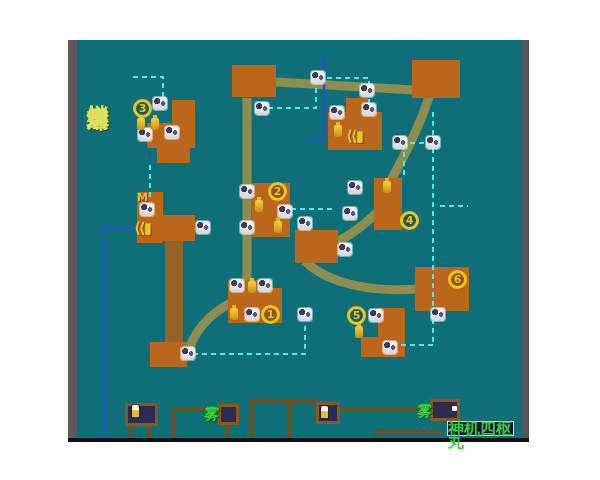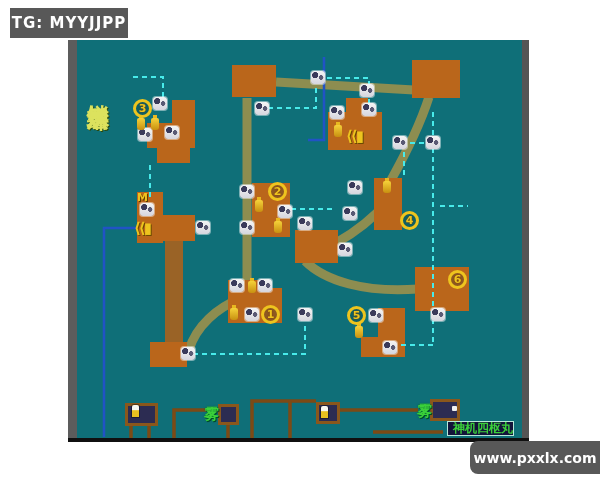--- a/index.html
+++ b/index.html
@@ -24,22 +24,22 @@
       color:#fff;font-weight:bold;font-size:15px;letter-spacing:1px;
       display:flex;align-items:center;justify-content:center;}
   .watermark{position:absolute;left:470px;top:441px;width:130px;height:33px;background:#585858;
       border-radius:8px 0 0 8px;color:#fff;font-weight:bold;font-size:14px;
       display:flex;align-items:center;justify-content:center;}
   
   .money-label{position:absolute;left:191px;top:104px;width:62px;height:19px;background:#b8c95f;
       border:1px solid #f0f0e0;color:#15163c;font-weight:bold;font-size:12px;line-height:18px;
       text-align:center;box-sizing:border-box;}
   .item-label{position:absolute;left:447px;top:421px;width:67px;height:15px;background:#13133a;
-      border:1px solid #b8e8d8;color:#3ad03a;font-weight:bold;font-size:12px;line-height:13px;
-      text-align:right;box-sizing:border-box;}
+      border:1px solid #b8e8d8;color:#3ad03a;font-weight:bold;font-size:16px;line-height:13px;
+      text-align:left;box-sizing:border-box;}
   .fog{position:absolute;color:#3ad03a;font-weight:bold;font-size:15px;line-height:15px;
       text-shadow:0 0 2px #063,1px 1px 0 #042;}
   .m-marker{position:absolute;left:137px;top:192px;color:#eec41e;font-weight:bold;font-size:11px;
       line-height:11px;text-shadow:1px 1px 0 #5a3a00;}
   
   .sprite{position:absolute;width:14px;height:13px;border-radius:3px;
       background:
         radial-gradient(circle at 30% 32%, #3a3a5a 22%, transparent 25%),
         radial-gradient(circle at 72% 50%, #5a5a74 18%, transparent 21%),
         linear-gradient(#f4f4f4,#d6d6de);
@@ -170,15 +170,13 @@
       <div class="marker" style="left: 347px; top: 306px;">5</div>
       <div class="marker" style="left: 448px; top: 270px;">6</div>
     </div>
 
   <div class="map-title">锁妖塔肆层</div>
   <div class="m-marker">M</div>
   <div class="fog" id="fog-1" style="left: 204px; top: 407px;">雾</div>
   <div class="fog" id="fog-2" style="left: 417px; top: 404px;">雾</div>
   <div class="item-label">神机四枢丸</div>
 
-  <div class="tg-badge">TG: MYYJJPP</div>
-  <div class="watermark">www.pxxlx.com</div>
 </div>
 
 </body></html>

